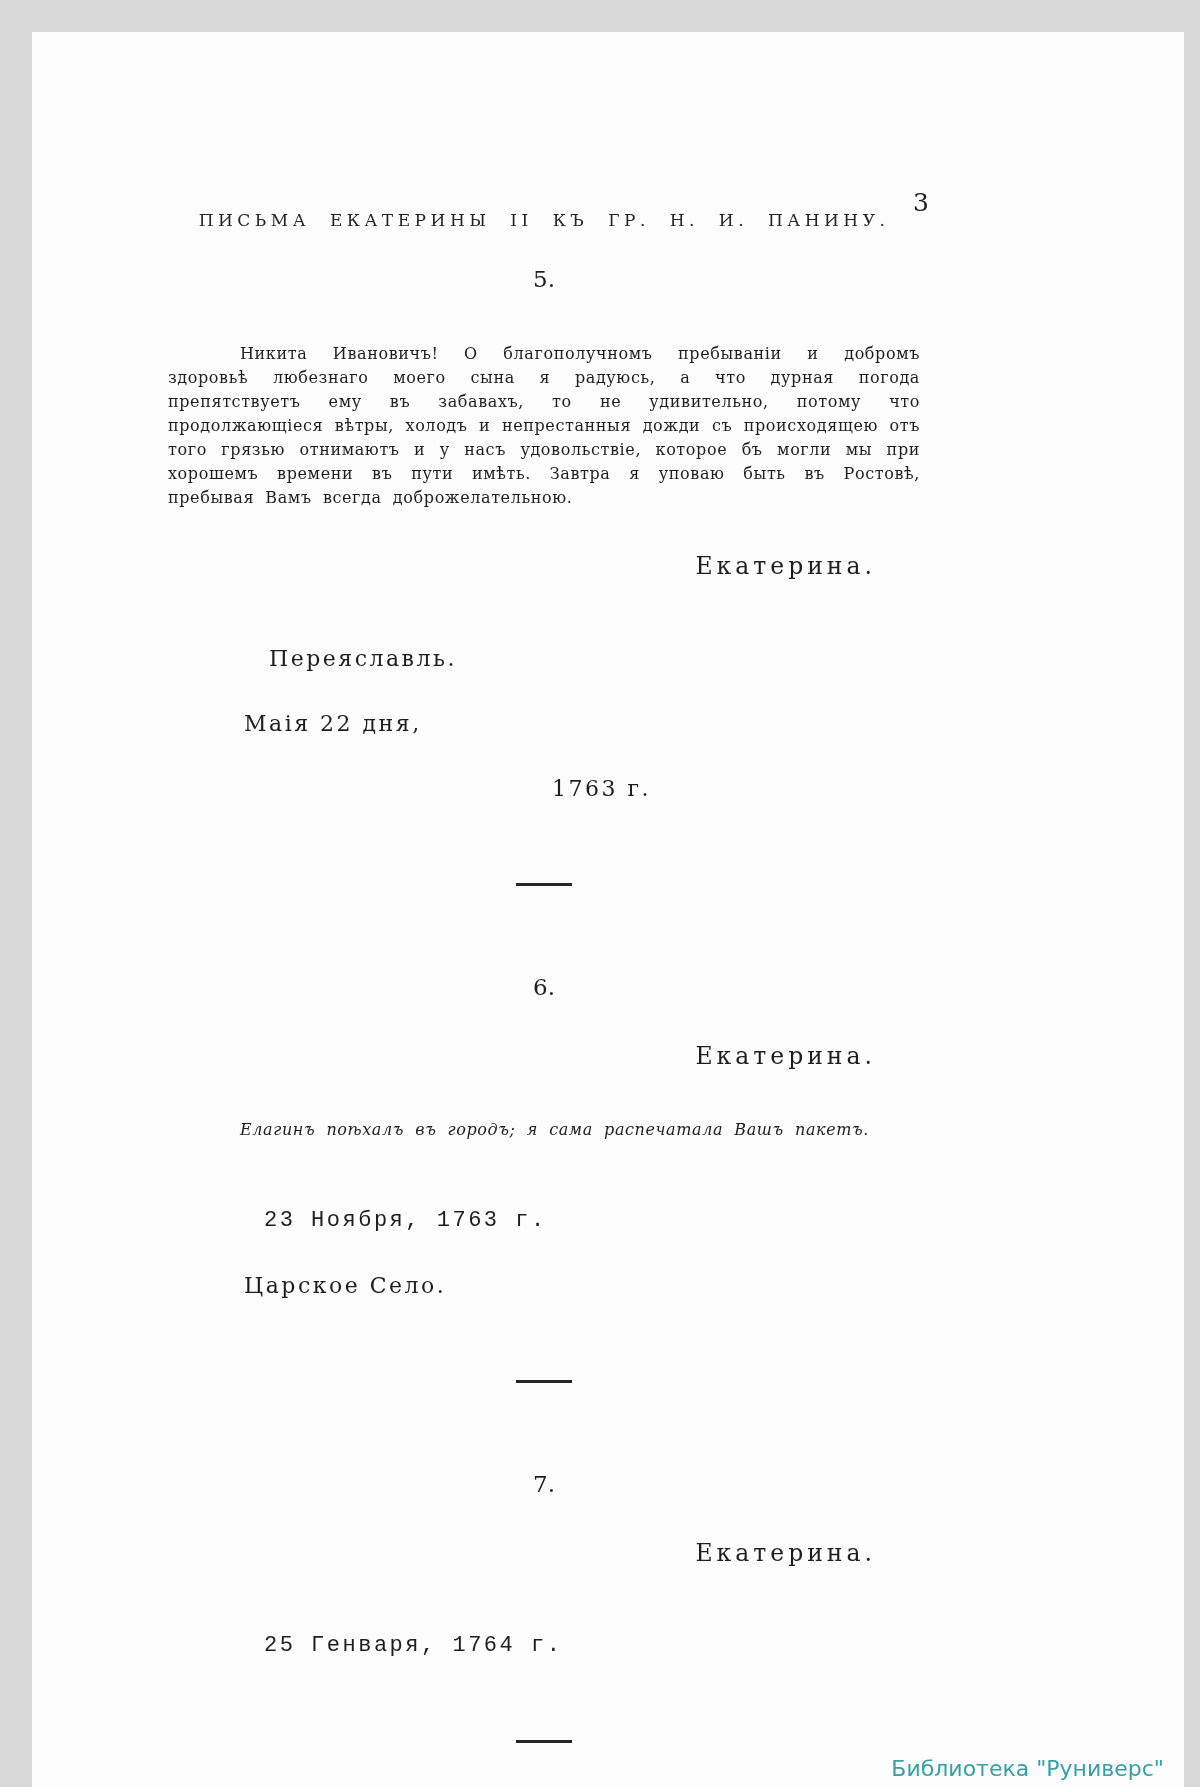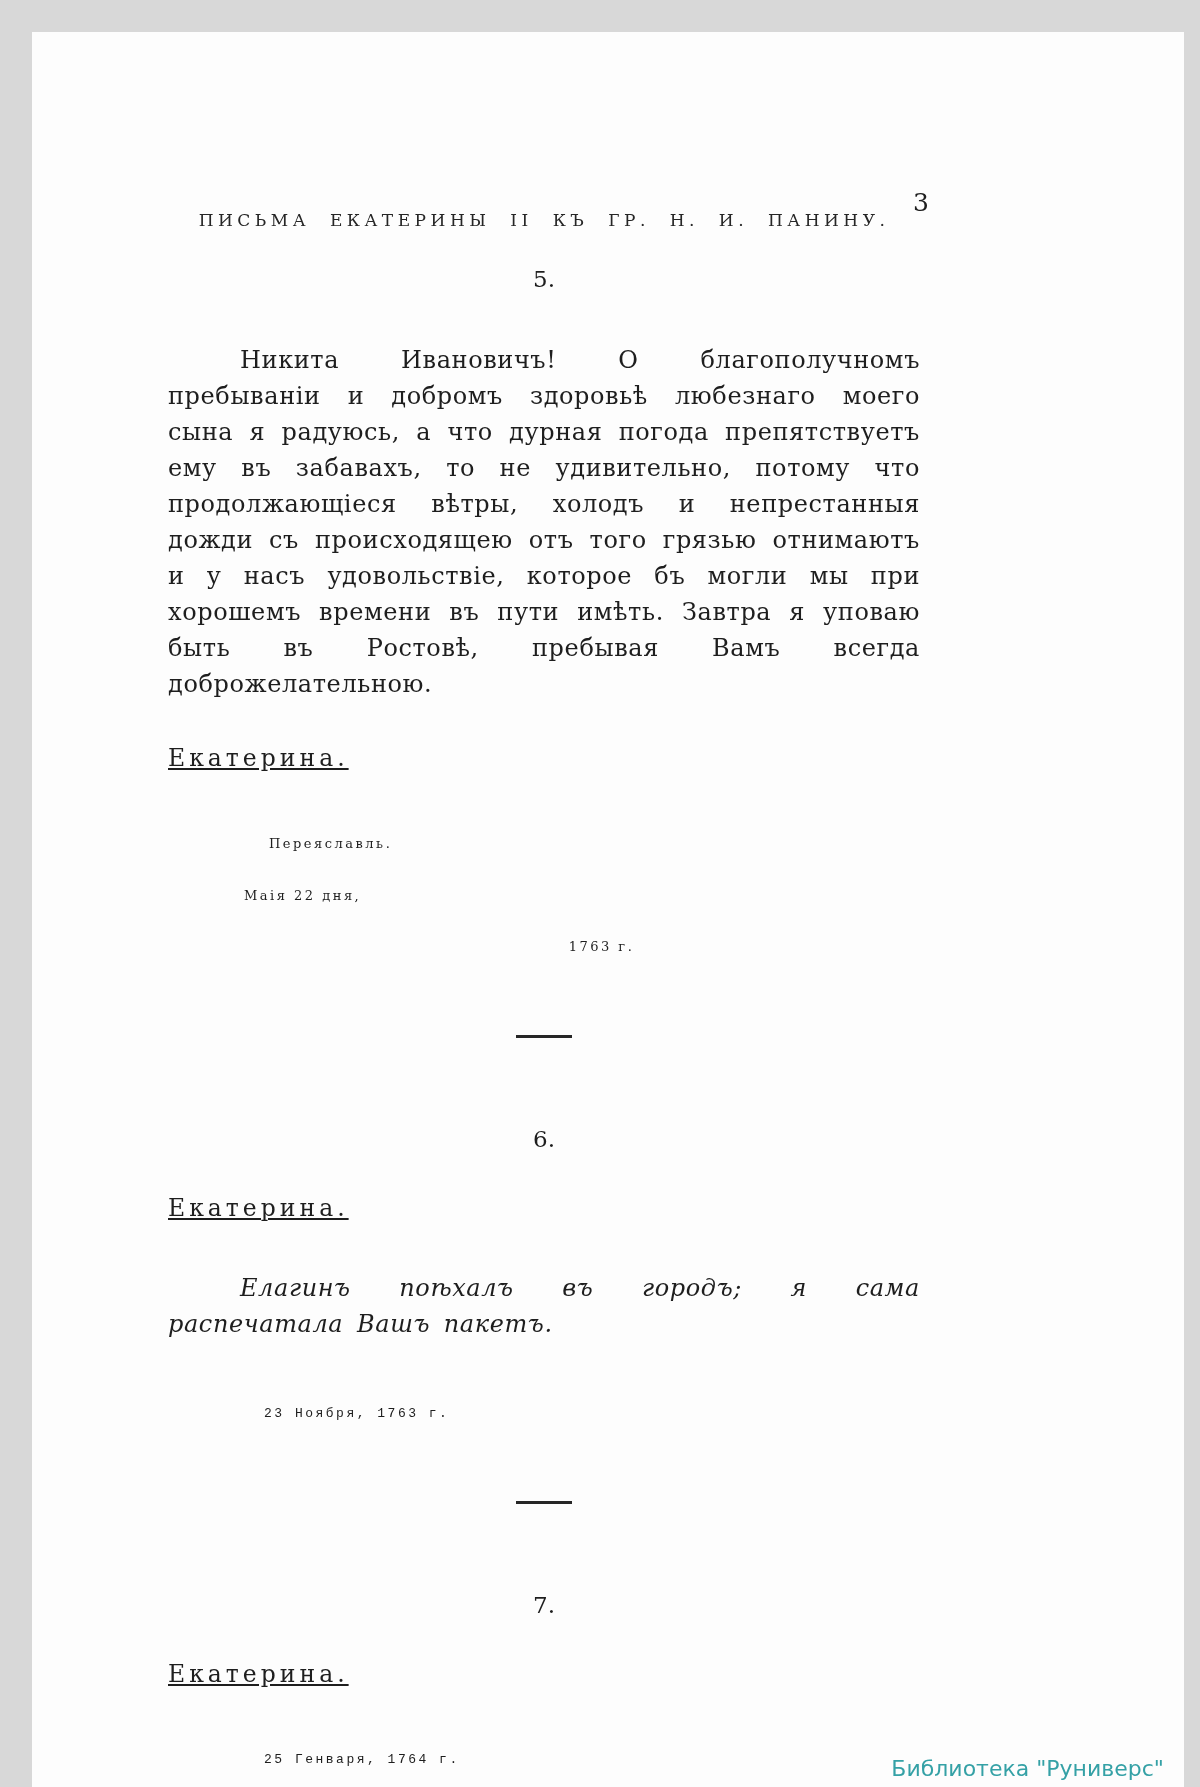--- a/index.html
+++ b/index.html
@@ -35,39 +35,38 @@
     font-size: 25px;
     letter-spacing: 1px;
   }
   .letter-number {
     text-align: center;
     font-size: 23px;
     margin-top: 24px;
   }
   .letter-body {
     margin-top: 18px;
-    font-size: 24px;
+    font-size: 16px;
     line-height: 1.5;
     text-align: justify;
     text-indent: 72px;
     letter-spacing: 0.6px;
     word-spacing: 5.5px;
   }
   .signature {
     margin-top: 10px;
-    text-align: left;
+    text-align: right;
     padding-right: 60px;
     font-size: 23.5px;
     letter-spacing: 4px;
-    text-decoration: underline;
   }
   .postscript { margin-top: 16px; font-style: italic; }
   .dateline-block { margin-top: 14px; }
   .dateline-block > div {
-    font-size: 13px;
+    font-size: 22px;
     letter-spacing: 2.5px;
     line-height: 1.5;
   }
   .i80  { margin-left: 80px; font-family: Liberation Mono, monospace; }
   .i85  { margin-left: 85px; }
   .i100 { margin-left: 60px; }
   .i115 { margin-left: 115px; text-align: center; }
   .divider {
     width: 56px;
     height: 0;
@@ -106,20 +105,21 @@
     </section>
 
     <div class="divider"></div>
 
     <section class="letter">
       <div class="letter-number">6.</div>
       <div class="signature">Екатерина.</div>
       <p class="letter-body postscript">Елагинъ поѣхалъ въ городъ; я сама распечатала Вашъ пакетъ.</p>
       <div class="dateline-block">
         <div class="i80">23 Ноября, 1763 г.</div>
+        <div class="i100">Царское Село.</div>
       </div>
     </section>
 
     <div class="divider"></div>
 
     <section class="letter">
       <div class="letter-number">7.</div>
       <div class="signature">Екатерина.</div>
       <div class="dateline-block">
         <div class="i80">25 Генваря, 1764 г.</div>

